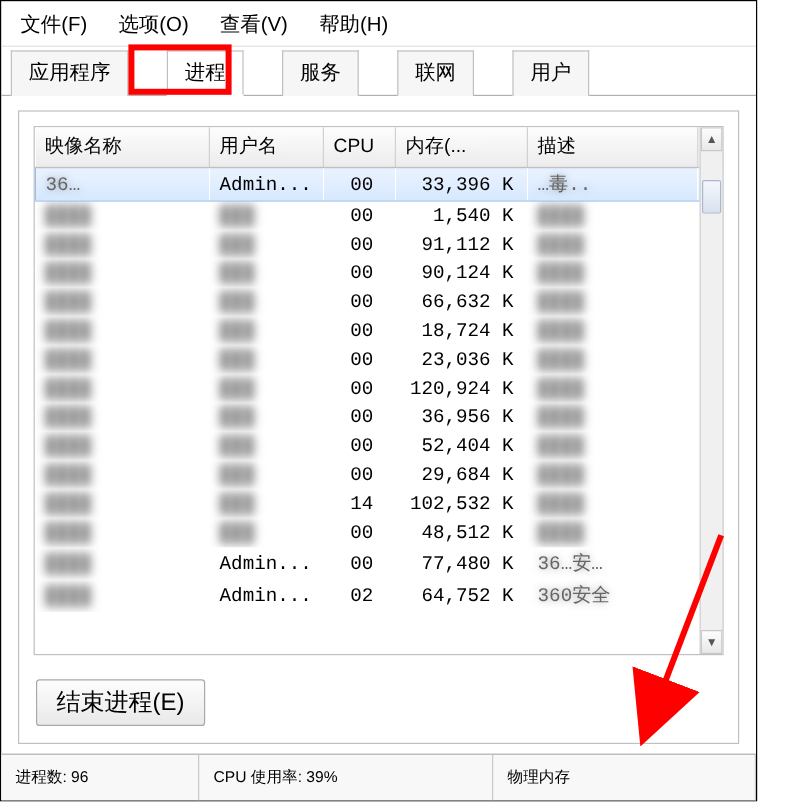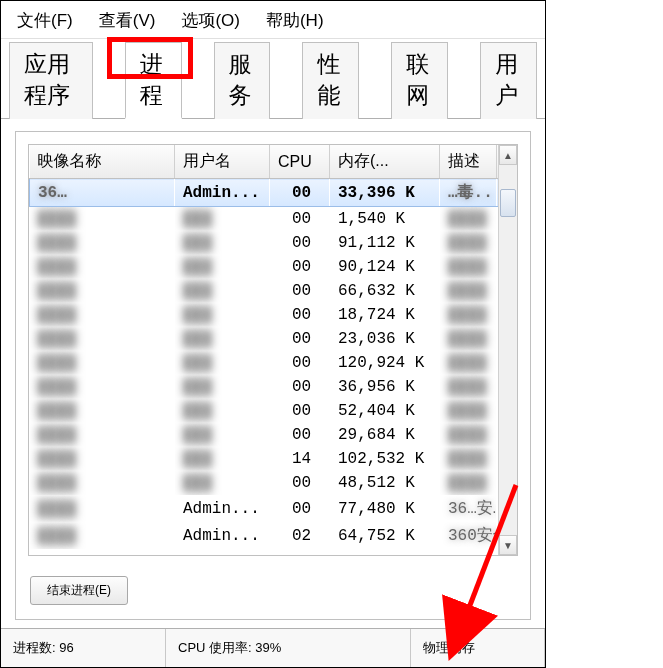--- a/index.html
+++ b/index.html
@@ -4,21 +4,21 @@
 <style>
   html, body {
     margin: 0;
     padding: 0;
     font-family: "Microsoft YaHei", "Segoe UI", Tahoma, sans-serif;
     font-size: 14px;
     background: #fff;
     color: #000;
   }
   .window {
-    width: 546px;
+    width: 631px;
     height: 668px;
     border: 1px solid #000;
     box-sizing: border-box;
     display: flex;
     flex-direction: column;
     position: relative;
     overflow: hidden;
   }
   
   .menubar {
@@ -30,21 +30,21 @@
   }
   .menuitem {
     padding: 2px 6px;
     cursor: default;
   }
   
   .tabs {
     display: flex;
     padding: 2px 8px 0 8px;
     border-bottom: 1px solid #b0b0b0;
-    font-size: 23px;
+    font-size: 17px;
     gap: 32px;
   }
   .tab {
     padding: 6px 14px;
     border: 1px solid #c0c0c0;
     border-bottom: none;
     background: #f6f6f6;
     margin-right: 0px;
     cursor: default;
     position: relative;
@@ -108,30 +108,29 @@
     font-family: Consolas, "Courier New", monospace;
     font-size: 16px;
   }
   tbody tr.selected {
     background: linear-gradient(#eaf3ff, #d6e8ff);
     border: 1px solid #9bbde8;
   }
   tbody tr.selected td {
     border-top: 1px solid #9bbde8;
     border-bottom: 1px solid #9bbde8;
-    font-weight: bold;
   }
   .col-image { width: 145px; }
   .col-user  { width: 95px; }
   .col-cpu   { width: 60px; text-align: left;}
   .col-mem   { width: 110px; text-align: right; }
   .col-desc  { width: auto; }
   .col-scroll{ width: 20px; }
   td.cpu { text-align: center; padding-left: 12px;}
-  td.mem { text-align: left; padding-right: 30px;}
+  td.mem { text-align: right; padding-right: 11px;}
   .blur {
     color: transparent;
     text-shadow: 0 0 8px rgba(80,80,80,0.6);
     user-select: none;
   }
   .partial-blur {
     color: #666;
     text-shadow: 0 0 6px rgba(80,80,80,0.5);
   }
   
@@ -169,21 +168,21 @@
     font-size: 16px;
   }
   .chk {
     display: flex;
     align-items: center;
     gap: 6px;
   }
   .chk input { width:16px; height:16px; }
   .btn {
     padding: 5px 16px;
-    font-size: 12px;
+    font-size: 20px;
     background: linear-gradient(#fdfdfd,#e9e9e9);
     border: 1px solid #a8a8a8;
     border-radius: 3px;
     cursor: pointer;
   }
   
   .red-arrow {
     position: absolute;
     right: 6px;
     top: 345px;
@@ -205,30 +204,29 @@
   .statusbar .cell:nth-child(2){ width: 220px; }
   .statusbar .cell:nth-child(3){ flex:1; }
 </style>
 </head>
 <body>
 
 <div class="window">
 
   <div class="menubar">
     <div class="menuitem">文件(F)</div>
+    <div class="menuitem">选项(O)</div>
     <div class="menuitem">查看(V)</div>
-    <div class="menuitem">选项(O)</div>
     <div class="menuitem">帮助(H)</div>
   </div>
 
   <div class="tabs">
     <div class="tab">应用程序</div>
     <div class="tab active">进程</div>
     <div class="tab">服务</div>
-    <div class="tab">性能</div>
     <div class="tab">联网</div>
     <div class="tab">用户</div>
   </div>
 
   <div class="tab-highlight"></div>
 
   <div class="panel">
 
     <div class="listwrap">
       <table>

